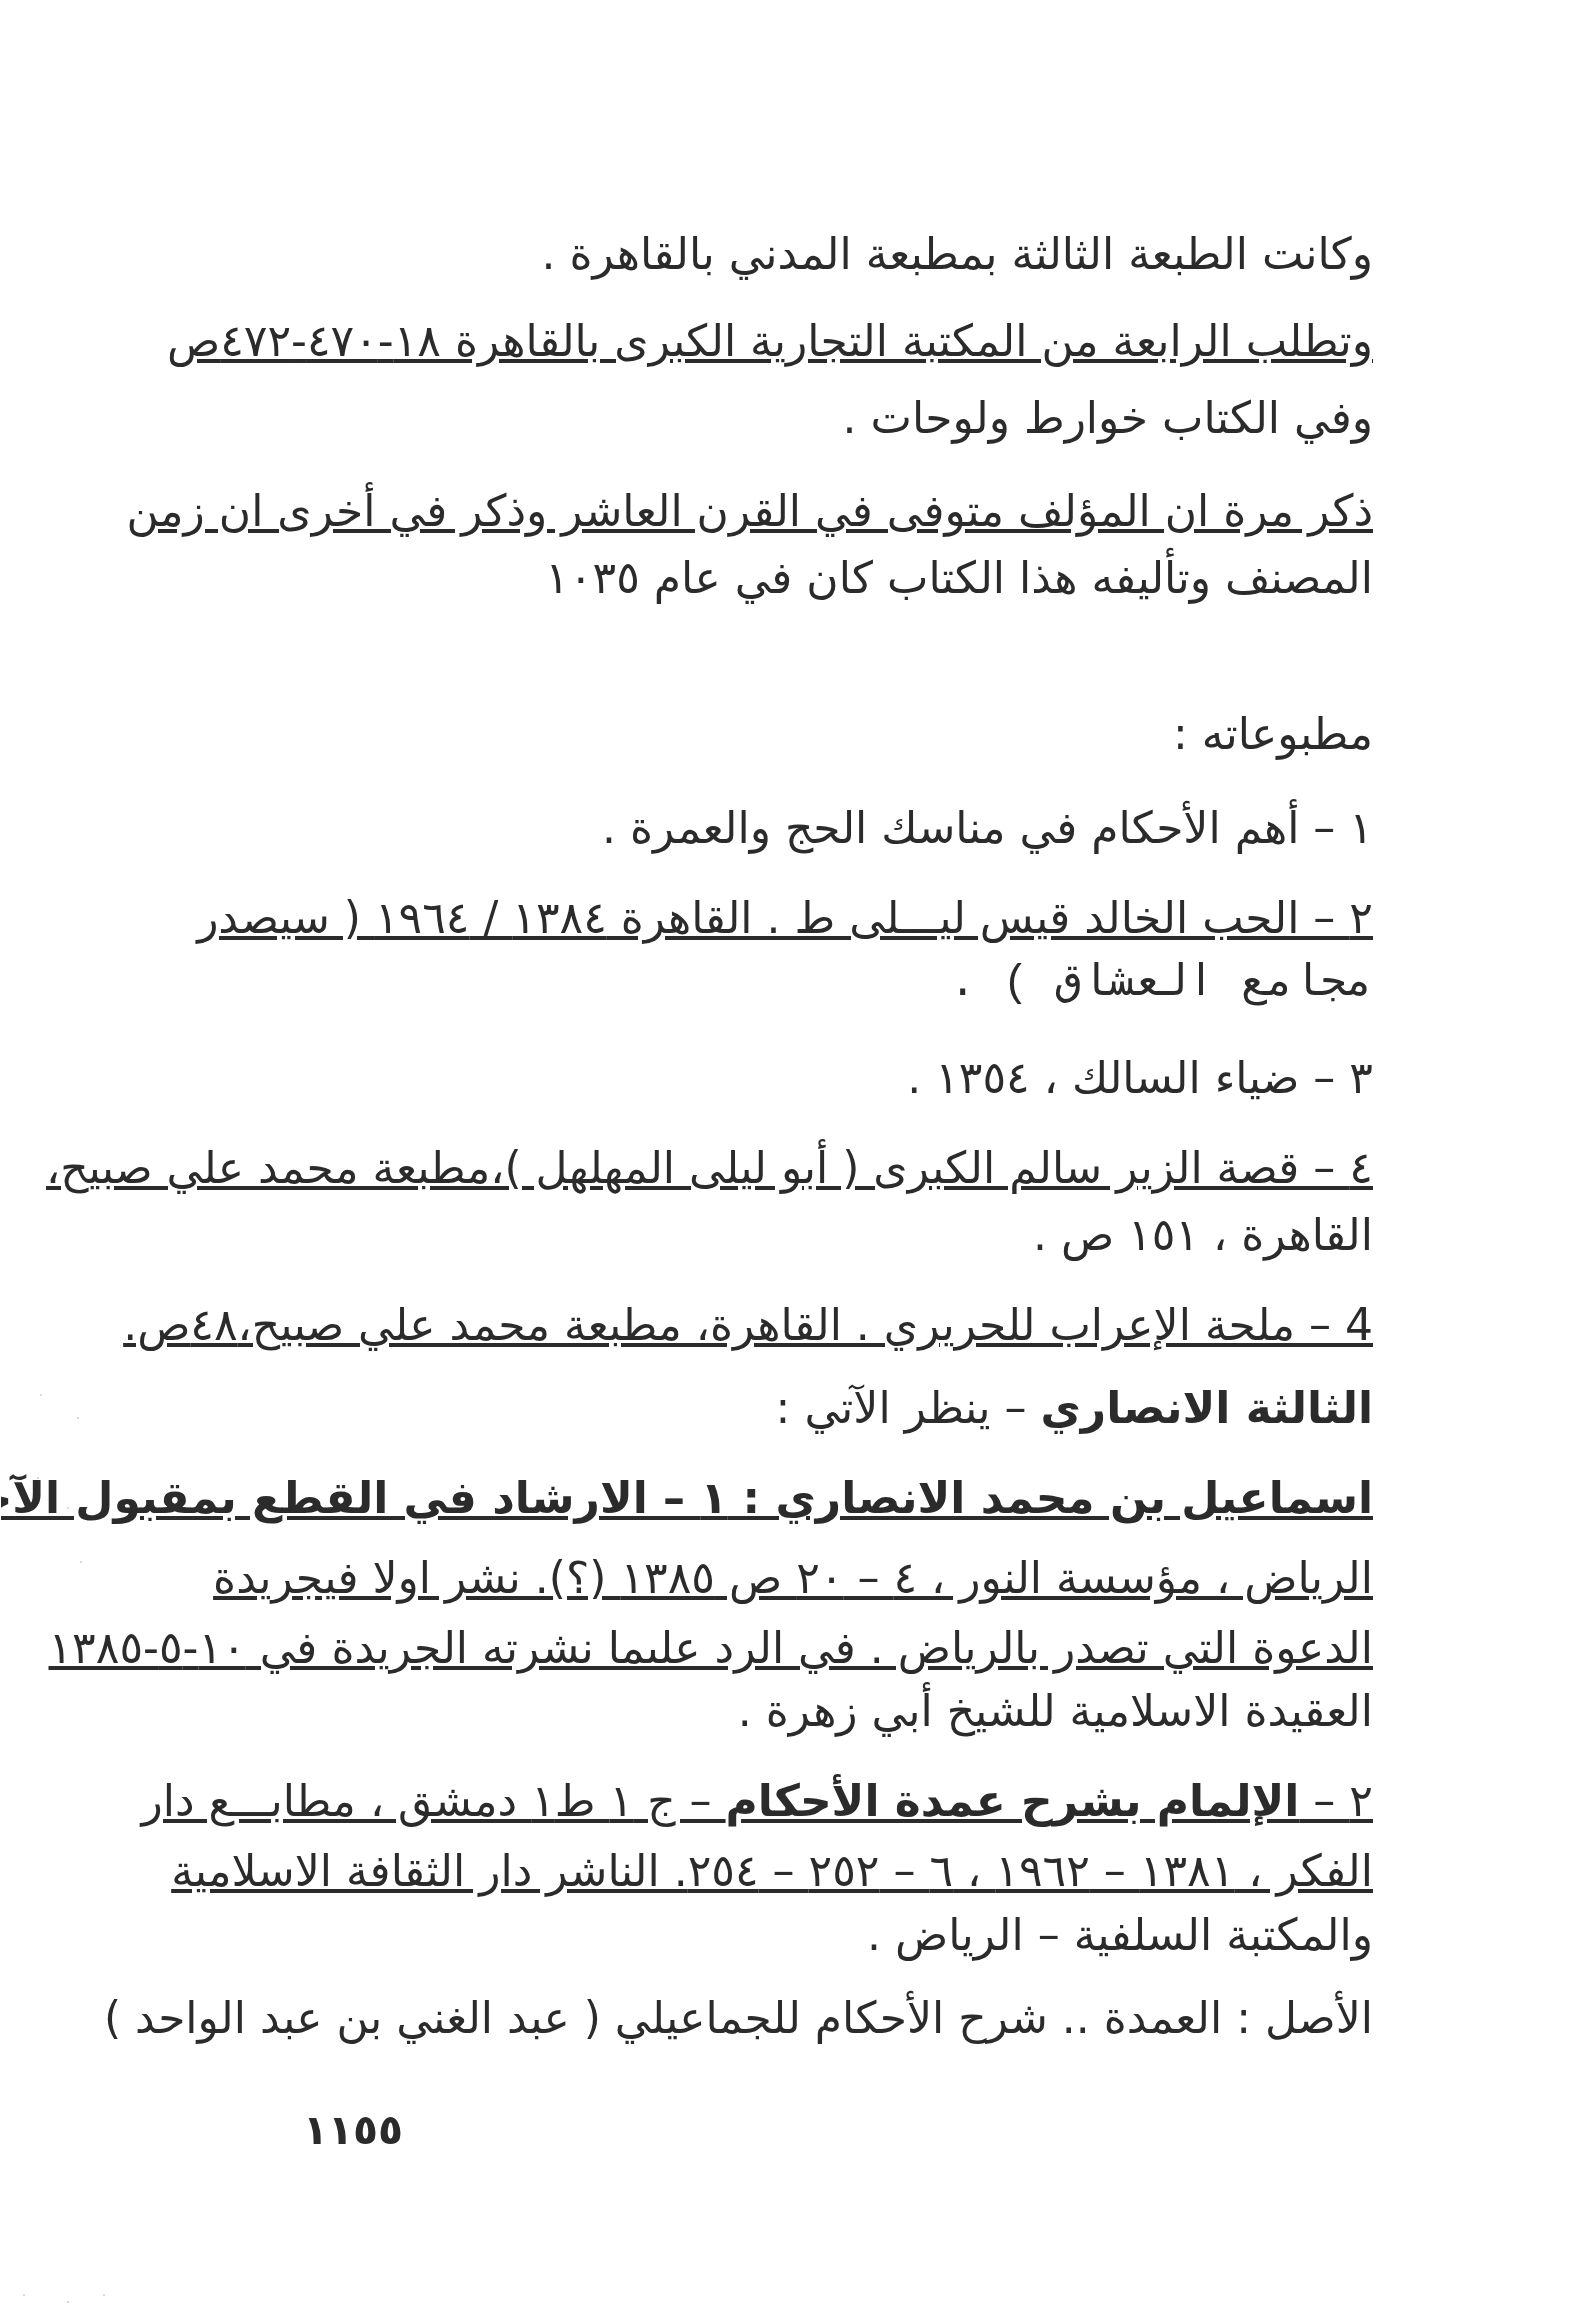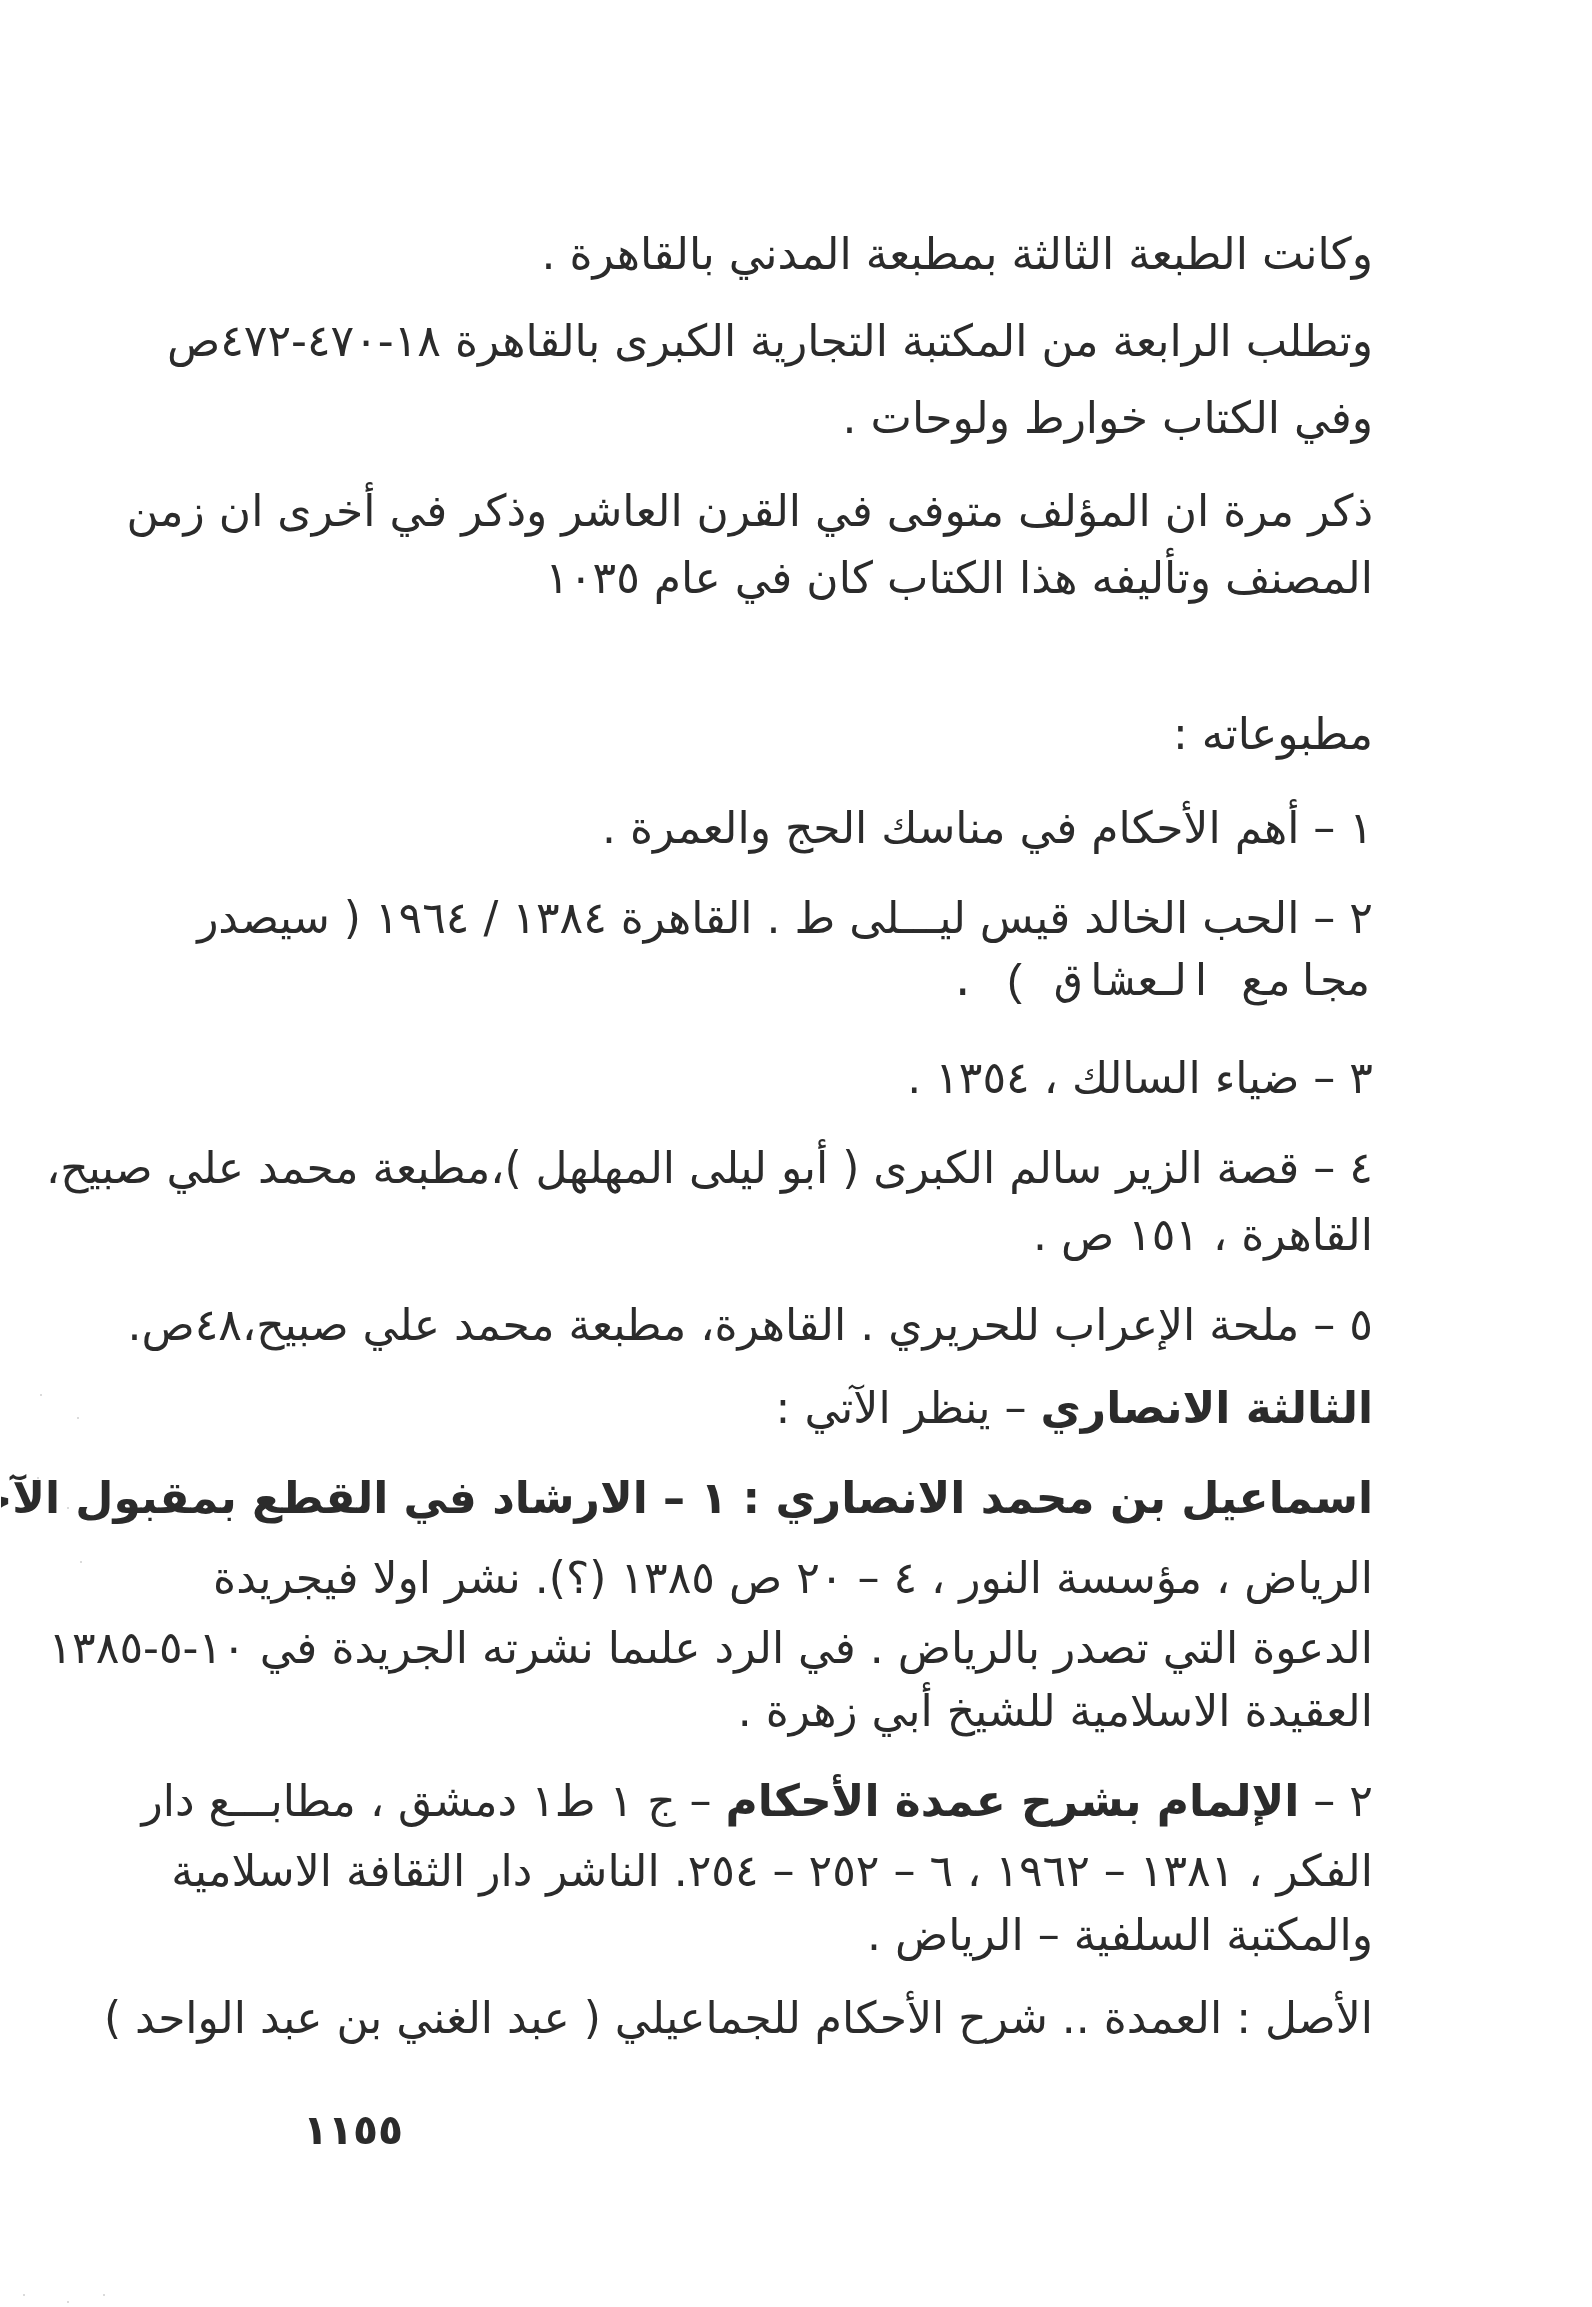--- a/index.html
+++ b/index.html
@@ -30,20 +30,21 @@
       text-align: right;
       white-space: nowrap;
       font-size: 44px;
       line-height: 67px;
       font-weight: normal;
     }
     .line.full {
       left: 248px;
       text-align: justify;
       text-align-last: justify;
+      text-decoration: underline;
     }
     .line.cont {
       right: 220px;
     }
     .bold { font-weight: bold; }
     .page-number {
       position: absolute;
       left: 303px;
       top: 2104px;
       font-size: 41px;
@@ -107,21 +108,21 @@
 
   <div class="line full" style="top:1134px;">
     <span>٤ – قصة الزير سالم الكبرى ( أبو ليلى المهلهل )،مطبعة محمد علي صبيح،</span>
   </div>
 
   <div class="line cont" style="top:1201px;">
     <span>القاهرة ، ١٥١ ص .</span>
   </div>
 
   <div class="line full" style="top:1291px;">
-    <span>٥ – ملحة الإعراب للحريري . القاهرة، مطبعة محمد علي صبيح،٤٨ص.</span>
+    <span>4 – ملحة الإعراب للحريري . القاهرة، مطبعة محمد علي صبيح،٤٨ص.</span>
   </div>
 
   <div class="line" style="top:1374px;">
     <span class="bold">الثالثة الانصاري</span><span> – ينظر الآتي :</span>
   </div>
 
   <div class="line full bold" style="top:1464px;">
     <span>اسماعيل بن محمد الانصاري : ١ – الارشاد في القطع بمقبول الآحاد :</span>
   </div>
 

